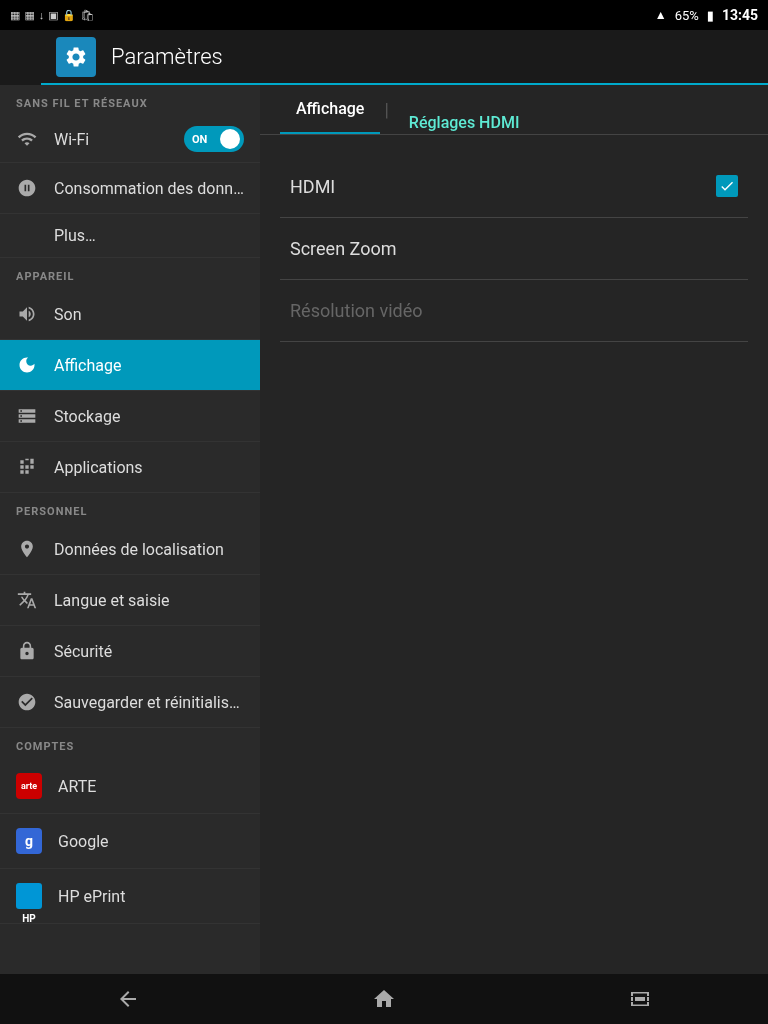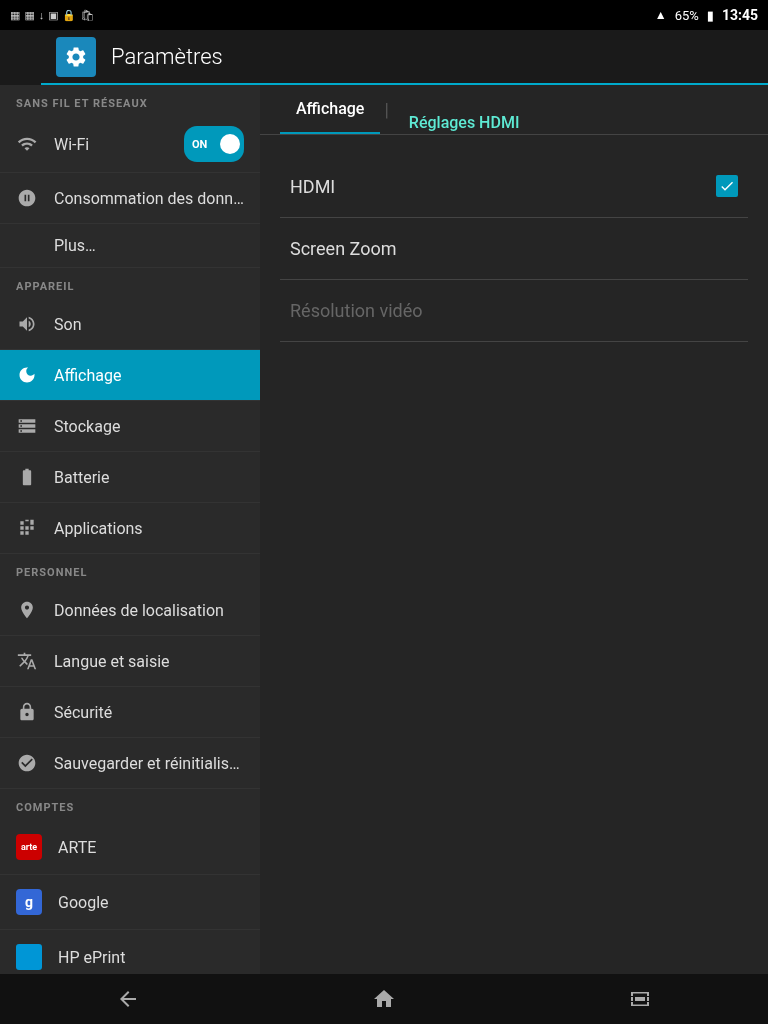--- a/index.html
+++ b/index.html
@@ -127,21 +127,21 @@
       justify-content: center;
       color: #aaa;
     }
     .toggle-label {
       font-size: 16px;
       color: #ddd;
       flex: 1;
     }
     .toggle-switch {
       width: 60px;
-      height: 36px;
+      height: 26px;
       background: #0099bb;
       border-radius: 13px;
       display: flex;
       align-items: center;
       justify-content: flex-end;
       padding-right: 4px;
       position: relative;
     }
     .toggle-switch-knob {
       width: 20px;
@@ -358,28 +358,20 @@
 
     <div class="sidebar-item">
       <div class="sidebar-item-icon">
         <svg viewBox="0 0 24 24" fill="#aaa" width="20" height="20">
           <path d="M2 20h20v-4H2v4zm2-3h2v2H4v-2zM2 4v4h20V4H2zm4 3H4V5h2v2zm-4 7h20v-4H2v4zm2-3h2v2H4v-2z"></path>
         </svg>
       </div>
       <span>Stockage</span>
     </div>
 
-    <div class="sidebar-item">
-      <div class="sidebar-item-icon">
-        <svg viewBox="0 0 24 24" fill="#aaa" width="20" height="20">
-          <path d="M15.67 4H14V2h-4v2H8.33C7.6 4 7 4.6 7 5.33v15.33C7 21.4 7.6 22 8.33 22h7.33c.74 0 1.34-.6 1.34-1.33V5.33C17 4.6 16.4 4 15.67 4z"></path>
-        </svg>
-      </div>
-      <span>Batterie</span>
-    </div>
 
     <div class="sidebar-item">
       <div class="sidebar-item-icon">
         <svg viewBox="0 0 24 24" fill="#aaa" width="20" height="20">
           <path d="M4 8h4V4H4v4zm6 12h4v-4h-4v4zm-6 0h4v-4H4v4zm0-6h4v-4H4v4zm6 0h4v-4h-4v4zm6-16v4h4V4h-4zm-6 4h4V4h-4v4zm6 6h4v-4h-4v4zm0 6h4v-4h-4v4z"></path>
         </svg>
       </div>
       <span>Applications</span>
     </div>
 

